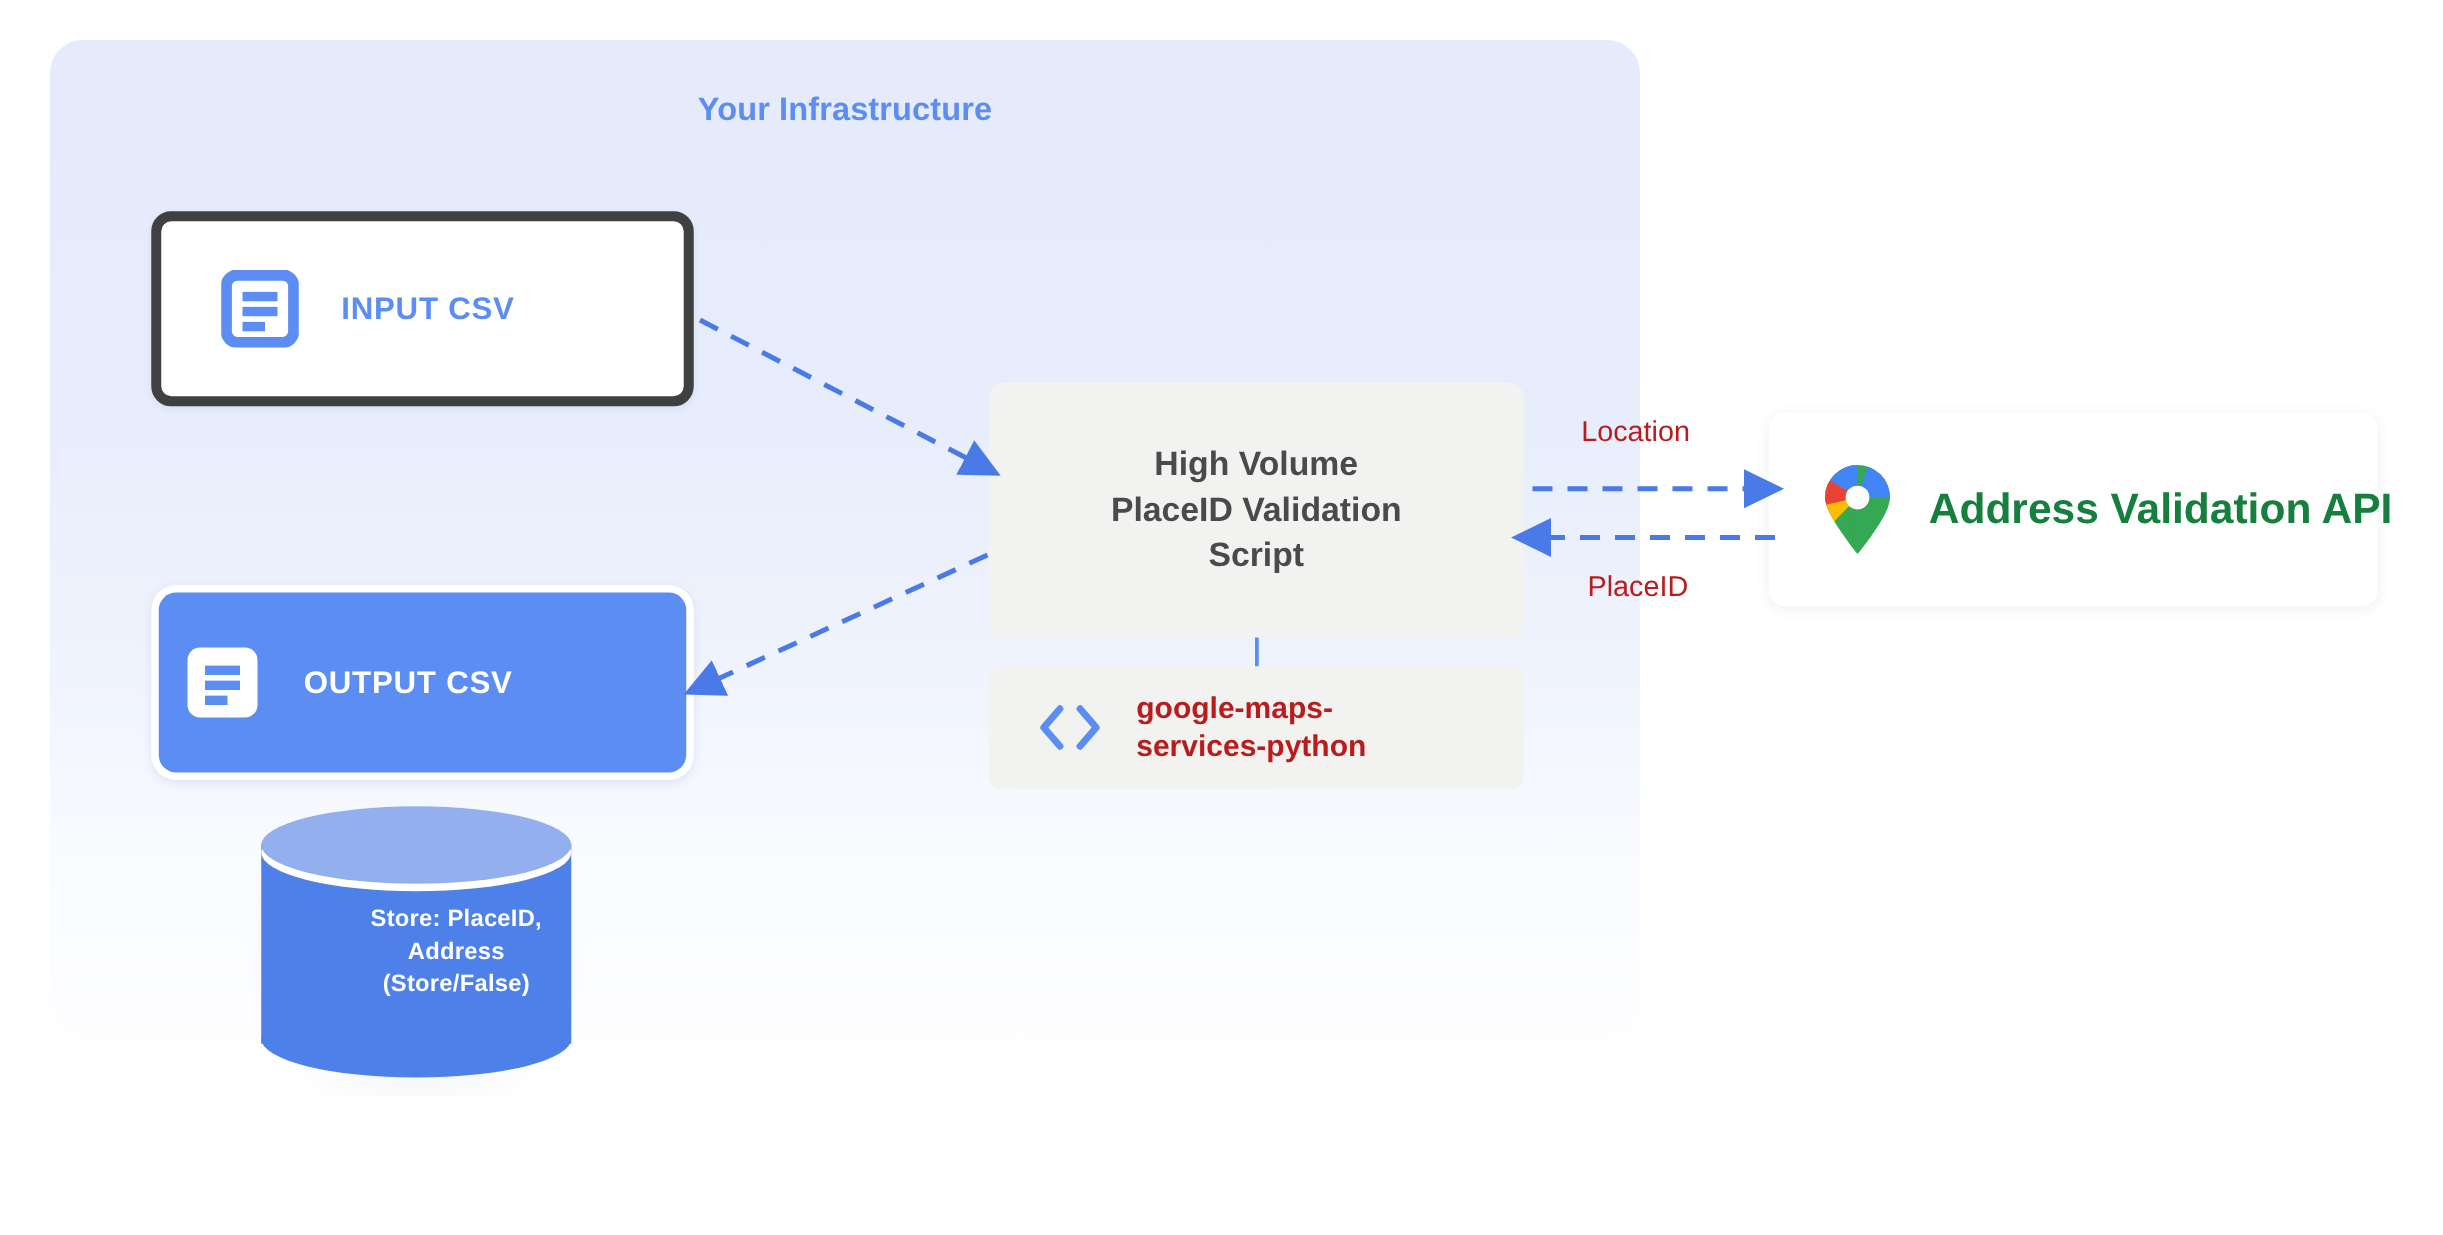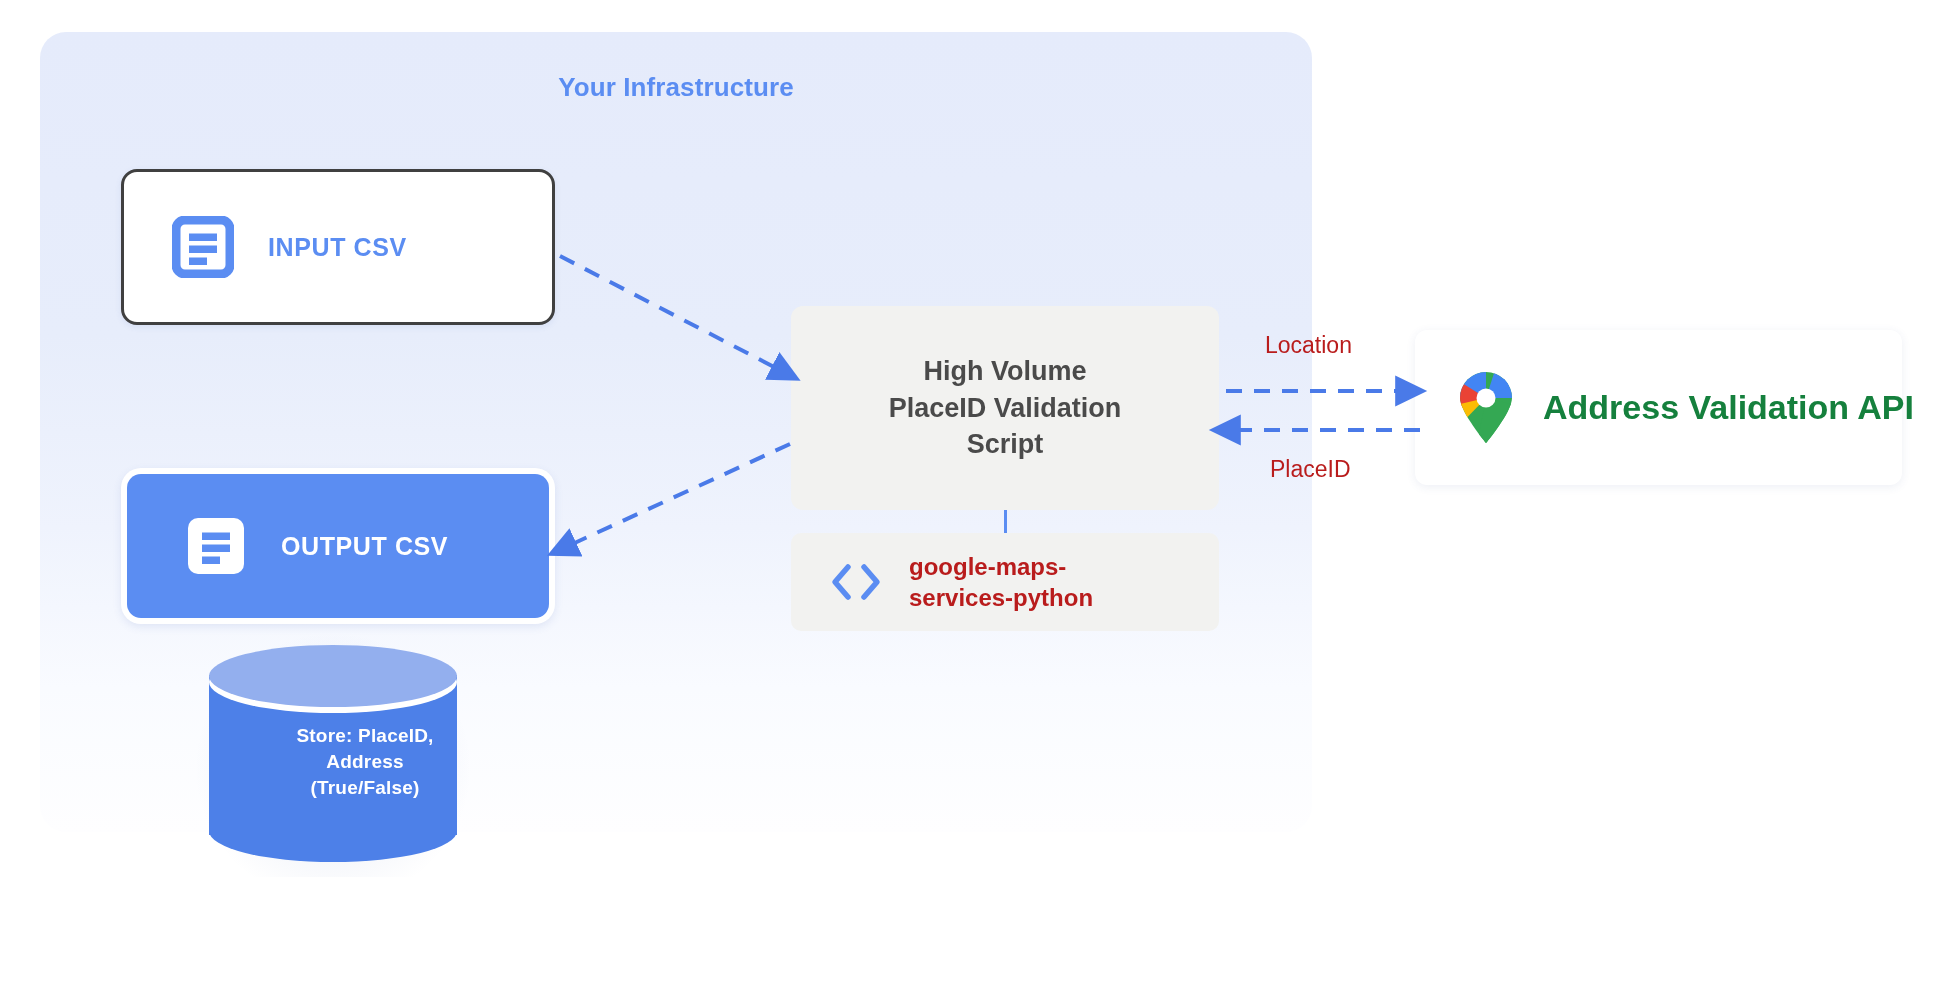--- a/index.html
+++ b/index.html
@@ -54,21 +54,21 @@
     align-items: center;
   }
 
   
   .input-csv {
     left: 121px;
     top: 169px;
     width: 434px;
     height: 156px;
     background: #ffffff;
-    border: 3px solid #404040;
+    border: 8px solid #404040;
     border-radius: 16px;
     padding-left: 48px;
     box-shadow: 0 2px 6px rgba(70,100,180,0.10);
   }
   .input-csv .label {
     font-size: 25px;
     font-weight: 700;
     color: #5b8df2;
     letter-spacing: 0.6px;
     margin-left: 34px;
@@ -85,21 +85,21 @@
     background: #ffffff;
     box-shadow: 0 3px 8px rgba(70,100,180,0.12);
   }
   .output-csv {
     left: 127px;
     top: 474px;
     width: 422px;
     height: 144px;
     background: #5b8df2;
     border-radius: 14px;
-    padding-left: 58px;
+    padding-left: 20px;
   }
   .output-csv .label {
     font-size: 25px;
     font-weight: 700;
     color: #ffffff;
     letter-spacing: 0.6px;
     margin-left: 34px;
   }
 
   
@@ -286,21 +286,21 @@
   </div>
 
   <div class="cylinder">
     <div class="cyl-shadow"></div>
     <div class="cyl-bottom"></div>
     <div class="cyl-body"></div>
     <div class="cyl-top"></div>
     <div class="cyl-text">
       <div>Store: PlaceID,</div>
       <div>Address</div>
-      <div>(True/False)</div>
+      <div>(Store/False)</div>
     </div>
   </div>
 
   <div class="script-box">
     <div class="label">
       <div>High Volume</div>
       <div>PlaceID Validation</div>
       <div>Script</div>
     </div>
   </div>

